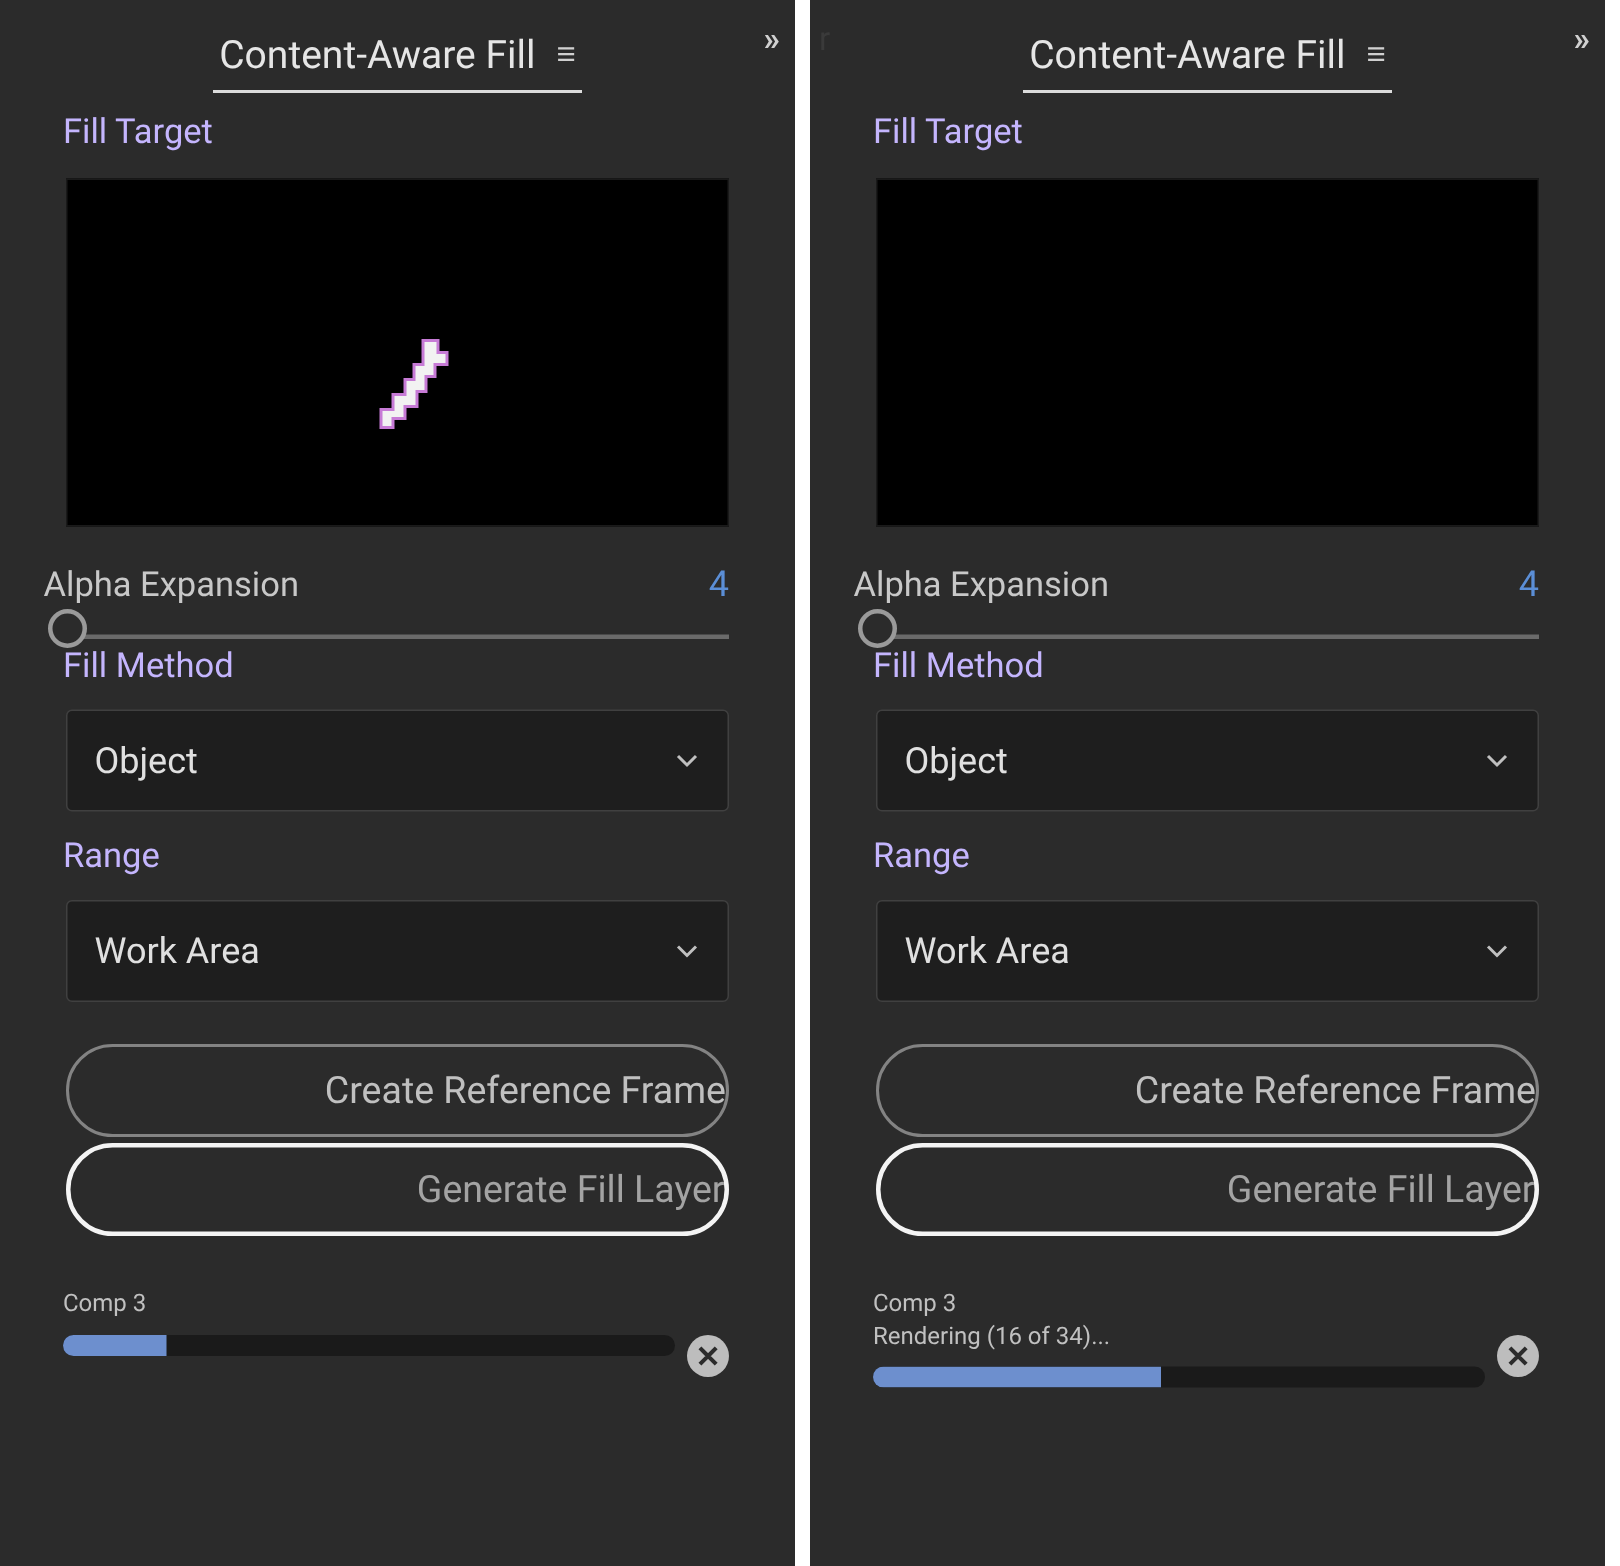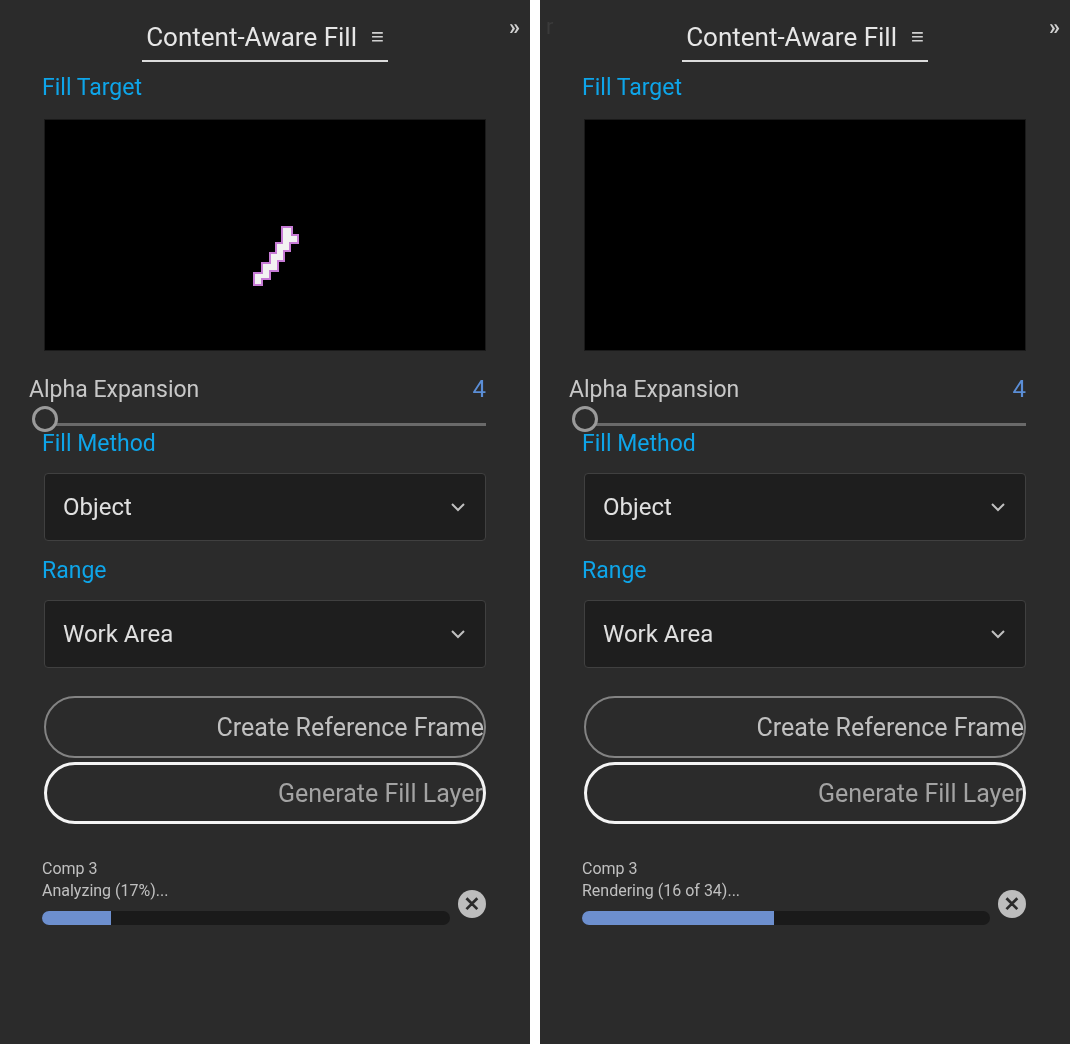--- a/index.html
+++ b/index.html
@@ -63,21 +63,21 @@
   .hidden-char{
     position:absolute;
     left:6px;
     top:14px;
     color:#3a3a3a;
     font-size:22px;
   }
 
   .section-label {
     font-size: 23px;
-    color: #0ea5e9;
+    color: #c4b5fd;
     padding: 12px 40px 8px 42px;
   }
 
   .preview {
     margin: 10px 44px 18px 44px;
     height: 232px;
     background: #000;
     border: 1px solid #1a1a1a;
     position: relative;
   }
@@ -251,21 +251,20 @@
 
   <div class="pill-button">
     <span>Create Reference Frame</span>
   </div>
   <div class="pill-button primary">
     <span>Generate Fill Layer</span>
   </div>
 
   <div class="status-block">
     <div class="status-line">Comp 3</div>
-    <div class="status-line">Analyzing (17%)...</div>
     <div class="cancel-icon">✕</div>
     <div class="progress-track">
       <div class="progress-fill" style="width:17%"></div>
     </div>
   </div>
 </div>
 
 <div class="panel right">
 
   <div class="panel-header">

